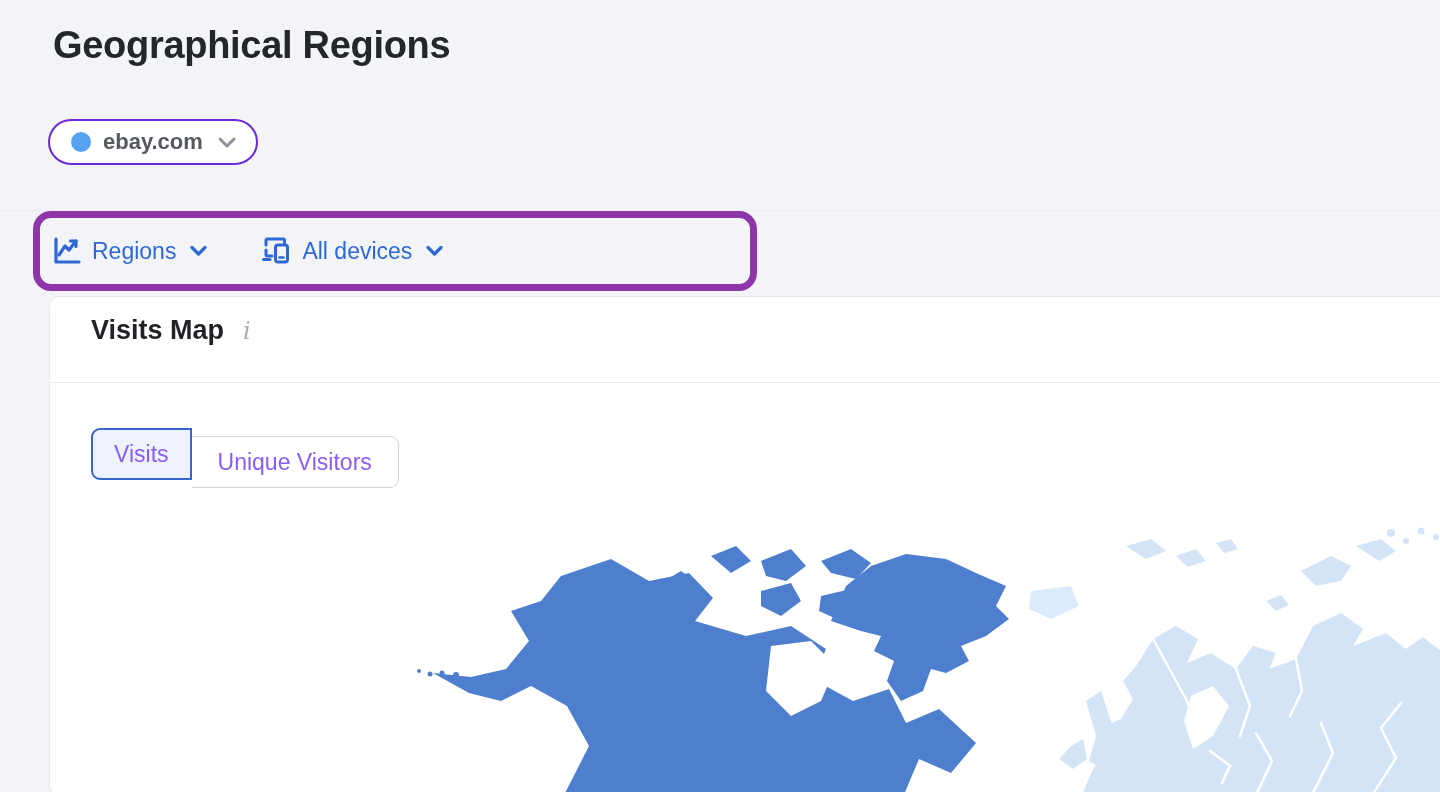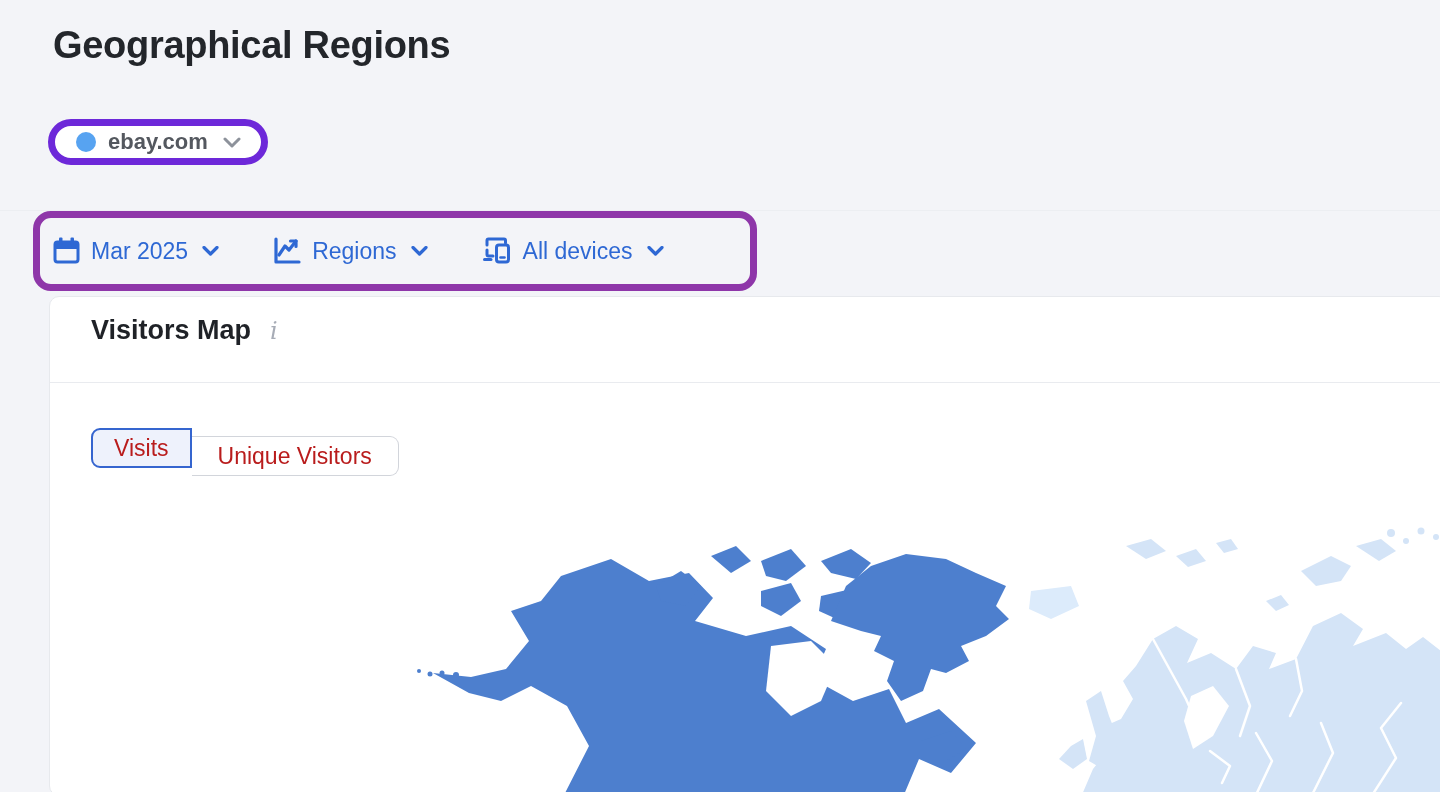--- a/index.html
+++ b/index.html
@@ -12,21 +12,21 @@
   }
 
   .page-title {
     position: absolute; left: 53px; top: 24px;
     font-size: 38px; font-weight: 700; letter-spacing: -0.3px; color: #23262b;
   }
 
   
   .domain-pill {
     position: absolute; left: 48px; top: 119px; height: 46px;
-    background: #ffffff; border: 7px solid #6d28d9; border-radius: 24px;
+    background: #ffffff; border: 2px solid #6d28d9; border-radius: 24px;
     display: flex; align-items: center; gap: 12px; padding: 0 20px 0 21px;
     cursor: pointer;
   }
   .domain-dot { width: 20px; height: 20px; border-radius: 50%; background: #57a3f1; }
   .domain-label { font-size: 22px; font-weight: 700; color: #54585f; }
 
   .toolbar-line { position: absolute; left: 0; top: 210px; width: 1440px; height: 1px; background: #eceef2; }
 
   
   .filter-frame {
@@ -54,22 +54,22 @@
   .card-title { font-size: 27px; font-weight: 700; color: #1f2227; }
   .info-i {
     font-family: "DejaVu Serif", serif; font-style: italic;
     font-size: 24px; color: #a7acb6; cursor: pointer; line-height: 1;
   }
   .card-divider { position: absolute; left: 0; top: 85px; width: 100%; height: 1px; background: #e9ebef; }
 
   
   .toggle { position: absolute; left: 41px; top: 131px; display: flex; align-items: stretch; }
   .seg {
-    display: flex; align-items: center; font-size: 23px; color: #b91c1c;
-    cursor: pointer; height: 40px; background: #ffffff;
+    display: flex; align-items: center; font-size: 23px; color: #8b5cf6;
+    cursor: pointer; height: 52px; background: #ffffff;
   }
   .seg-selected {
     background: #eef2fc; border: 2px solid #3565cf; border-radius: 9px 0 0 9px;
     padding: 0 21px; z-index: 2;
   }
   .seg-plain {
     border: 1px solid #d2d5db; border-left: none; border-radius: 0 9px 9px 0;
     padding: 0 26px;
     margin-top: 8px;
   }
@@ -86,32 +86,20 @@
   <span class="domain-dot"></span>
   <span class="domain-label">ebay.com</span>
   <svg class="chev" width="18" height="11" viewBox="0 0 18 11">
     <polyline points="2,2 9,9 16,2" fill="none" stroke="#8d929b" stroke-width="3" stroke-linecap="round" stroke-linejoin="round"></polyline>
   </svg>
 </div>
 
 <div class="toolbar-line"></div>
 
 <div class="filter-row">
-  <div class="filter-item">
-    <svg width="27" height="28" viewBox="0 0 27 28">
-      <rect x="2" y="5" width="23" height="20" rx="2.5" fill="none" stroke="#2e68d4" stroke-width="3"></rect>
-      <rect x="2" y="5" width="23" height="7" fill="#2e68d4"></rect>
-      <rect x="6" y="0.5" width="3.5" height="7" rx="1" fill="#2e68d4"></rect>
-      <rect x="17.5" y="0.5" width="3.5" height="7" rx="1" fill="#2e68d4"></rect>
-    </svg>
-    <span>Mar 2025</span>
-    <svg class="chev" width="17" height="10" viewBox="0 0 17 10">
-      <polyline points="2,1.5 8.5,8 15,1.5" fill="none" stroke="#2e68d4" stroke-width="3.2" stroke-linecap="round" stroke-linejoin="round"></polyline>
-    </svg>
-  </div>
 
   <div class="filter-item">
     <svg width="28" height="28" viewBox="0 0 28 28">
       <polyline points="3,2 3,25 26,25" fill="none" stroke="#2e68d4" stroke-width="3.2" stroke-linecap="round" stroke-linejoin="round"></polyline>
       <polyline points="6,18 12,9 16,13 23,4" fill="none" stroke="#2e68d4" stroke-width="3.2" stroke-linecap="round" stroke-linejoin="round"></polyline>
       <polyline points="17.5,4 23,4 23,9.5" fill="none" stroke="#2e68d4" stroke-width="3.2" stroke-linecap="round" stroke-linejoin="round"></polyline>
     </svg>
     <span>Regions</span>
     <svg class="chev" width="17" height="10" viewBox="0 0 17 10">
       <polyline points="2,1.5 8.5,8 15,1.5" fill="none" stroke="#2e68d4" stroke-width="3.2" stroke-linecap="round" stroke-linejoin="round"></polyline>
@@ -130,21 +118,21 @@
     <svg class="chev" width="17" height="10" viewBox="0 0 17 10">
       <polyline points="2,1.5 8.5,8 15,1.5" fill="none" stroke="#2e68d4" stroke-width="3.2" stroke-linecap="round" stroke-linejoin="round"></polyline>
     </svg>
   </div>
 </div>
 
 <div class="filter-frame"></div>
 
 <div class="card">
   <div class="card-title-row">
-    <span class="card-title">Visitors Map</span>
+    <span class="card-title">Visits Map</span>
     <span class="info-i">i</span>
   </div>
   <div class="card-divider"></div>
 
   <div class="toggle">
     <div class="seg seg-selected">Visits</div>
     <div class="seg seg-plain">Unique Visitors</div>
   </div>
 
   <div class="map-wrap">

